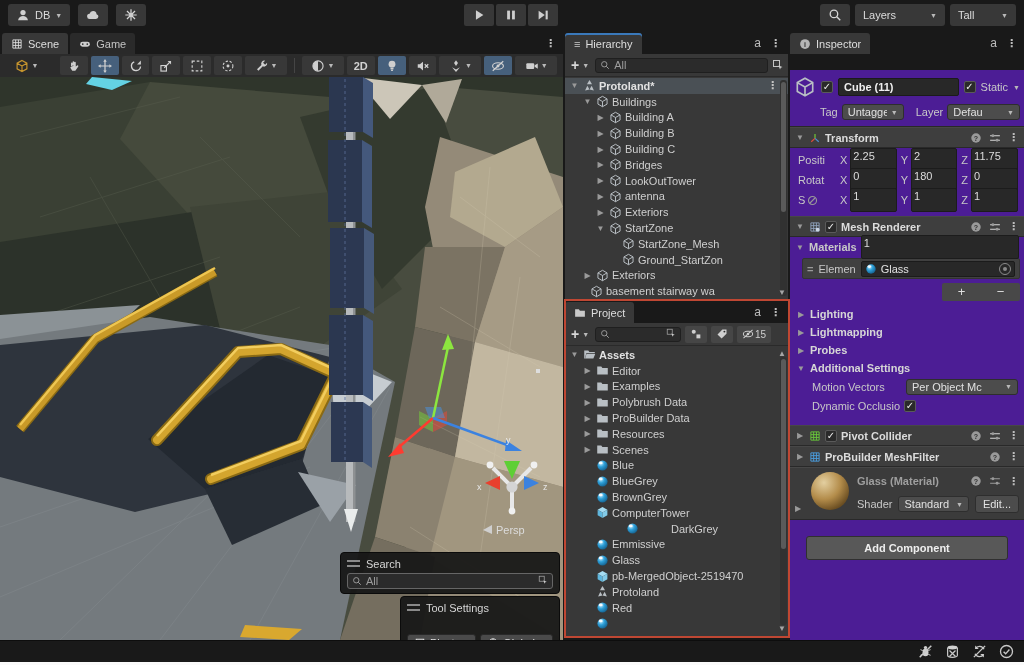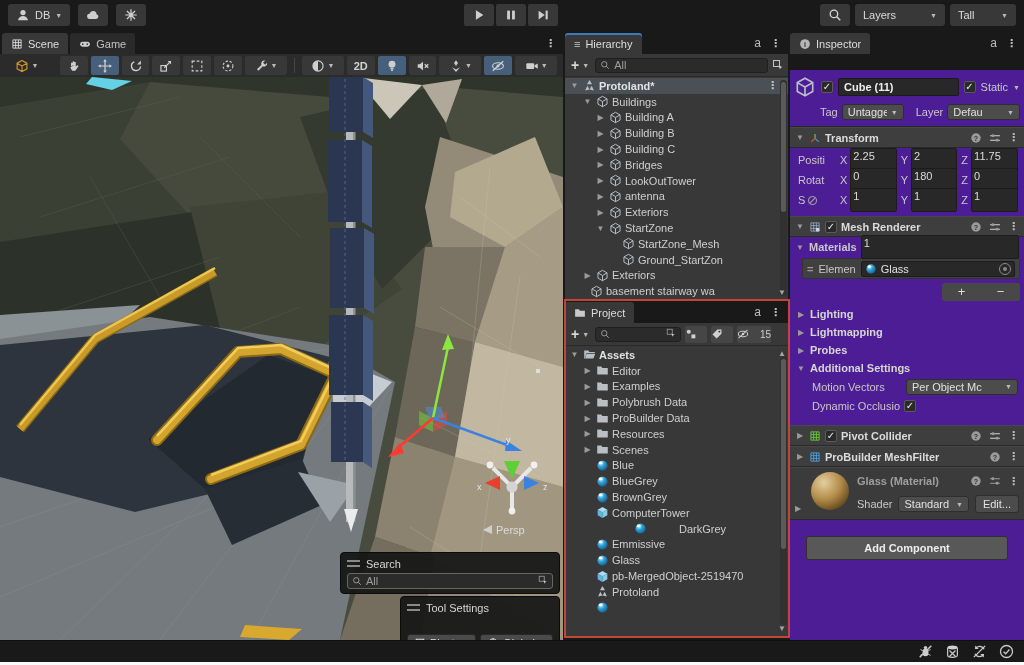--- a/index.html
+++ b/index.html
@@ -36,21 +36,21 @@
 .overlay{position:absolute;background:rgba(22,22,22,.93);border:1px solid #0b0b0b;border-radius:4px;padding:4px 6px;z-index:4}
 .ov-head{display:flex;align-items:center;gap:6px;color:#d5d5d5;height:13px;font-size:11px}
 .grip{width:13px;height:7px;border-top:2px solid #8a8a8a;border-bottom:2px solid #8a8a8a}
 .ov-search-field{margin-top:3px;height:16px;background:#2b2b2b;border:1px solid #666;border-radius:3px;display:flex;align-items:center;gap:4px;padding:0 4px;color:#9d9d9d}
 .ts-btn{height:18px;background:#4a4a4a;border:1px solid #282828;border-radius:3px;display:flex;align-items:center;gap:4px;padding:0 6px;color:#e0e0e0}
 
 .panel{position:absolute;background:#383838}
 .ptoolbar{height:23px;display:flex;align-items:center;padding:0 4px;gap:4px;border-bottom:1px solid #2a2a2a}
 .plus-btn{display:flex;align-items:center;gap:3px;color:#d8d8d8;font-size:14px;font-weight:700;padding:0 2px}
 .searchbox{flex:1;height:15px;background:#2b2b2b;border:1px solid #1f1f1f;border-radius:3px;display:flex;align-items:center;gap:4px;padding:0 4px;color:#9d9d9d;min-width:0}
-.sq-btn{width:22px;height:17px;background:#464646;border-radius:2px;display:flex;align-items:center;justify-content:space-between;gap:1px;color:#cfcfcf;flex:none}
+.sq-btn{width:22px;height:17px;background:#464646;border-radius:2px;display:flex;align-items:center;justify-content:center;gap:1px;color:#cfcfcf;flex:none}
 .tree{position:absolute;left:0;right:0;bottom:0;overflow:hidden}
 .trow{height:15.8px;display:flex;align-items:center;gap:3px;white-space:nowrap;overflow:hidden;padding-right:10px}
 .trow.sel{background:#4a5055}
 .arrow{width:11px;font-size:8px;color:#9a9a9a;text-align:center;flex:none}
 .tlabel{color:#cfcfcf;font-size:11px;overflow:hidden;text-overflow:clip}
 .tlabel.bold{font-weight:700;color:#e2e2e2}
 .tico{width:13px;height:13px;flex:none;display:flex}
 .tico svg{width:13px;height:13px}
 .row-kebab{margin-left:auto;color:#c4c4c4;font-weight:700}
 .vscroll{position:absolute;right:1px;width:7px;background:#313131;border-radius:3px}
@@ -894,21 +894,21 @@
         </div>
         <div class="trow" style="padding-left: 17px;">
           <span class="arrow"></span>
           <span class="tico">
             <svg viewBox="0 0 16 16" style="fill:#b9bfc4">
               <use href="#i-prefab"></use>
             </svg>
           </span>
           <span class="tlabel">ComputerTower</span>
         </div>
-        <div class="trow" style="padding-left: 26px; gap: 32px;">
+        <div class="trow" style="padding-left: 18px; gap: 32px;">
           <span class="arrow"></span>
           <span class="tico">
             <svg viewBox="0 0 16 16" style="fill:#b9bfc4">
               <use href="#i-material"></use>
             </svg>
           </span>
           <span class="tlabel">DarkGrey</span>
         </div>
         <div class="trow" style="padding-left: 17px;">
           <span class="arrow"></span>
@@ -938,20 +938,29 @@
           <span class="tlabel">pb-MergedObject-2519470</span>
         </div>
         <div class="trow" style="padding-left: 17px;">
           <span class="arrow"></span>
           <span class="tico">
             <svg viewBox="0 0 16 16" style="fill:#b9bfc4">
               <use href="#i-unity"></use>
             </svg>
           </span>
           <span class="tlabel">Protoland</span>
+        </div>
+        <div class="trow" style="padding-left: 17px;">
+          <span class="arrow"></span>
+          <span class="tico">
+            <svg viewBox="0 0 16 16" style="fill:#b9bfc4">
+              <use href="#i-material"></use>
+            </svg>
+          </span>
+          <span class="tlabel">Red</span>
         </div>
         <div class="trow" style="padding-left: 17px;">
           <span class="arrow"></span>
           <span class="tico">
             <svg viewBox="0 0 16 16" style="fill:#b9bfc4">
               <use href="#i-material"></use>
             </svg>
           </span>
           <span class="tlabel"></span>
         </div>

